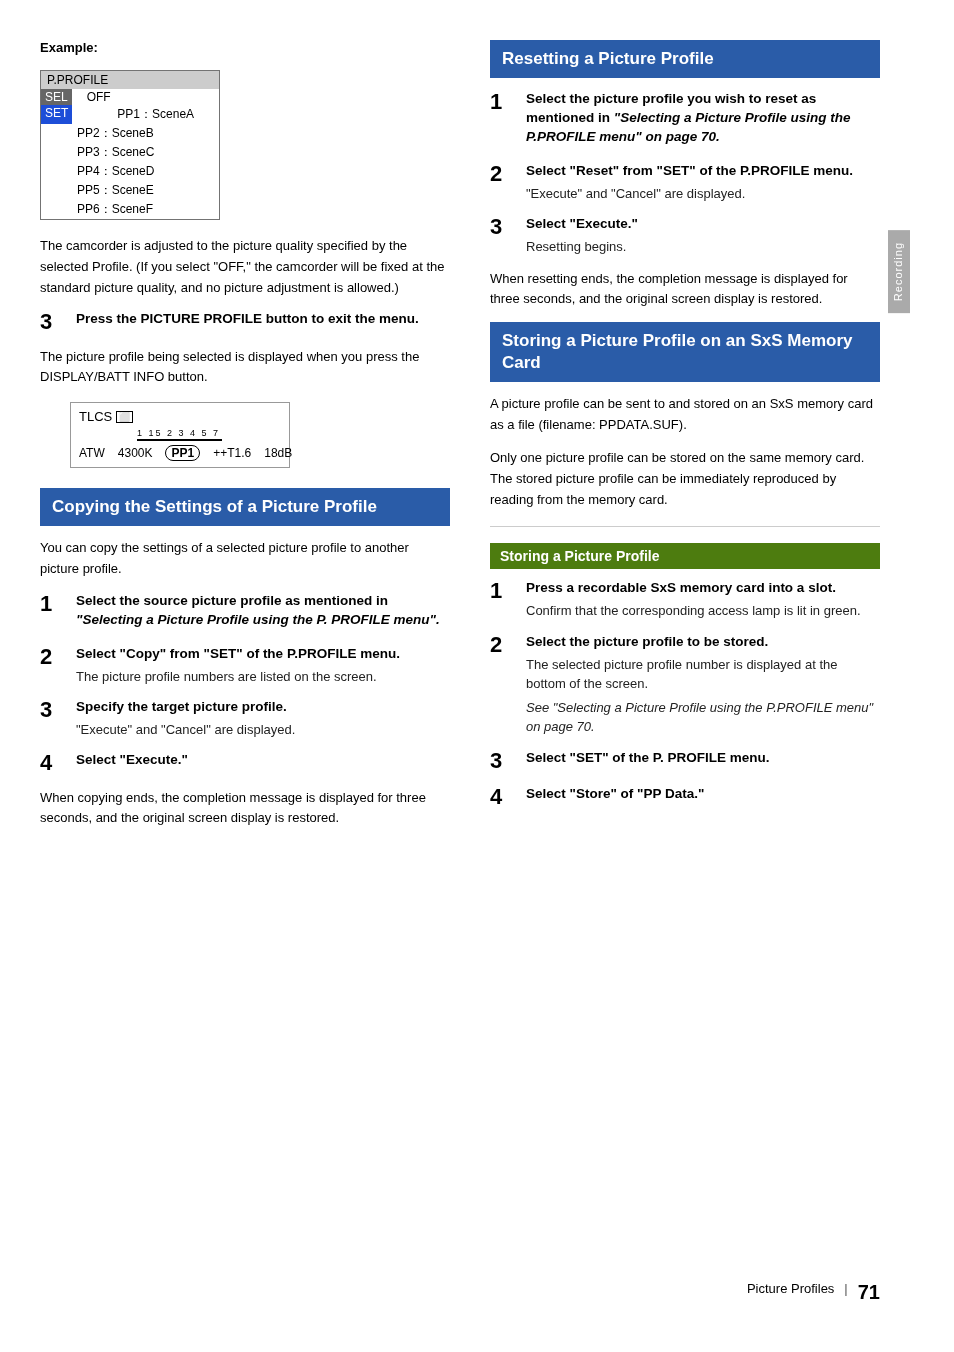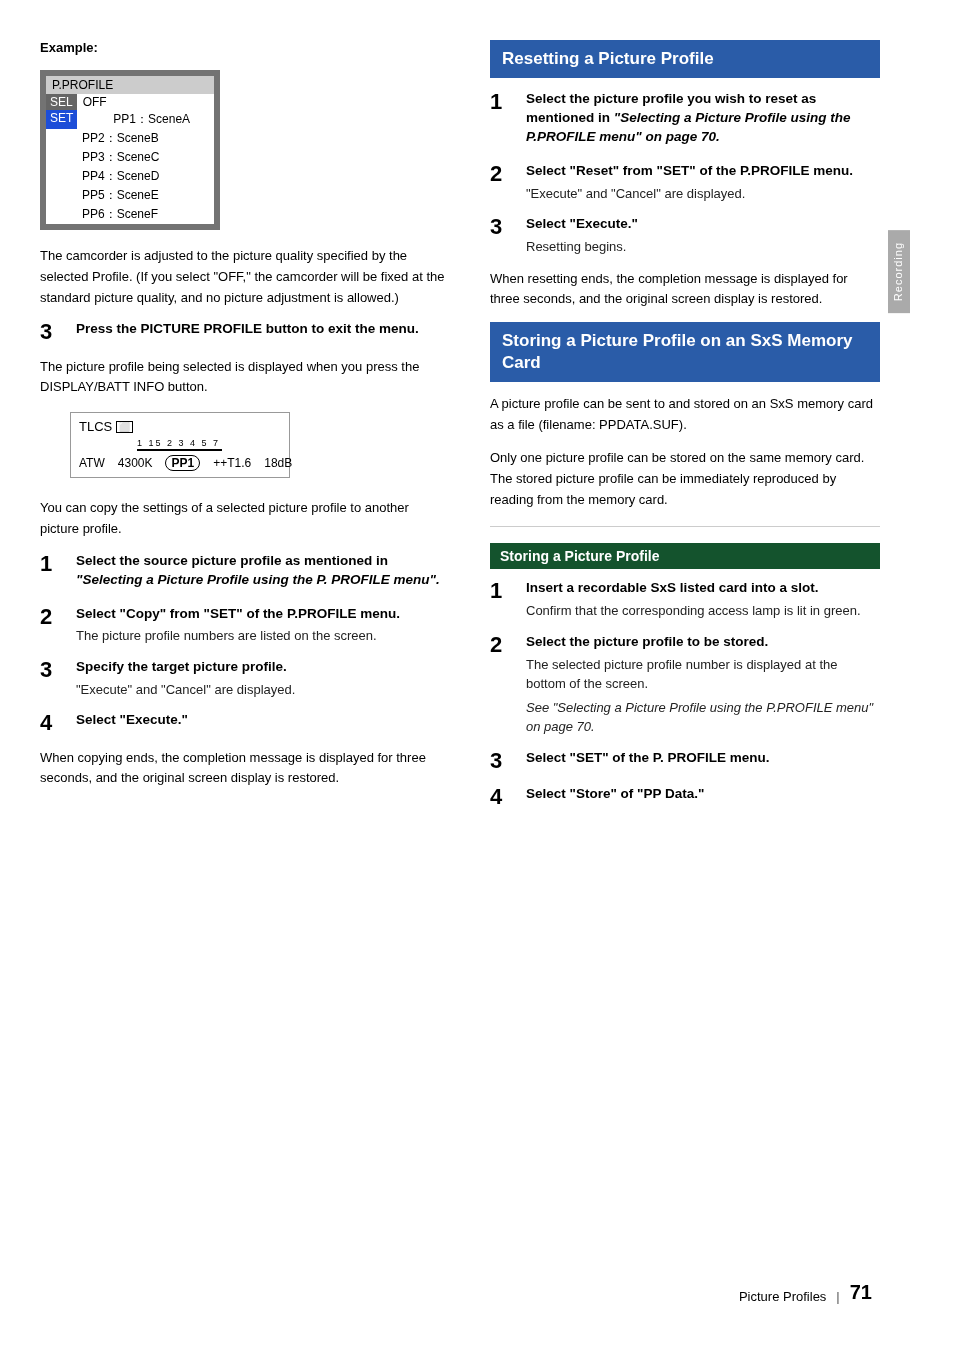--- a/index.html
+++ b/index.html
@@ -45,33 +45,34 @@
       letter-spacing: 1px;
     }
 
     
     .example-label {
       font-weight: bold;
       font-size: 13px;
       margin-bottom: 6px;
     }
     .profile-table {
-      border: 6px solid #737373;
+      border: 1px solid #737373;
       width: 180px;
       font-size: 12px;
       margin-bottom: 16px;
       margin-top: 15px;
     }
     .profile-table-header {
       background: #ccc;
       padding: 2px 6px;
       font-size: 12px;
     }
     .profile-row {
       display: flex;
+      gap: 9px;
     }
     .profile-sel {
       background: #666;
       color: #fff;
       padding: 1px 4px;
       font-size: 12px;
       min-width: 30px;
     }
     .profile-set {
       background: #1d4ed8;
@@ -132,21 +133,21 @@
     .section-header {
       background: #2a5ca8;
       color: #fff;
       font-size: 17px;
       font-weight: bold;
       padding: 8px 12px;
       margin-bottom: 12px;
       line-height: 1.3;
     }
     .section-header-gray {
-      background: #14532d;
+      background: #4d7c0f;
       color: #fff;
       font-size: 14px;
       font-weight: bold;
       padding: 5px 10px;
       margin-bottom: 10px;
       margin-top: 14px;
     }
 
     
     .step {
@@ -190,23 +191,23 @@
     .divider {
       border: none;
       border-top: 1px solid #ccc;
       margin: 16px 0;
     }
 
     
     .footer {
       position: absolute;
       bottom: 18px;
-      right: 38px;
-      display: flex;
-      align-items: flex-end;
+      right: 30px;
+      display: flex;
+      align-items: flex-start;
       gap: 10px;
       font-size: 13px;
     }
     .footer-pipe {
       color: #555;
     }
     .page-num {
       font-size: 20px;
       font-weight: bold;
     }
@@ -267,20 +268,21 @@
       <div style="height:2px; background:#000; width:85px; margin-left:58px; margin-bottom:4px;"></div>
       <div class="tlcs-bottom">
         <span>ATW</span>
         <span>4300K</span>
         <span class="pp1-badge">PP1</span>
         <span>++T1.6</span>
         <span>18dB</span>
       </div>
     </div>
 
+    <div class="section-header">Copying the Settings of a Picture Profile</div>
 
     <p class="body-text">You can copy the settings of a selected picture profile to another picture profile.</p>
 
     <div class="step">
       <div class="step-num">1</div>
       <div class="step-content">
         <div class="step-title">Select the source picture profile as mentioned in <em>"Selecting a Picture Profile using the P. PROFILE menu".</em></div>
       </div>
     </div>
 
@@ -346,21 +348,21 @@
     <p class="body-text">A picture profile can be sent to and stored on an SxS memory card as a file (filename: PPDATA.SUF).</p>
     <p class="body-text">Only one picture profile can be stored on the same memory card. The stored picture profile can be immediately reproduced by reading from the memory card.</p>
 
     <hr class="divider">
 
     <div class="section-header-gray">Storing a Picture Profile</div>
 
     <div class="step">
       <div class="step-num">1</div>
       <div class="step-content">
-        <div class="step-title">Insert a recordable SxS listed card into a slot.</div>
+        <div class="step-title">Press a recordable SxS memory card into a slot.</div>
         <div class="step-desc">Confirm that the corresponding access lamp is lit in green.</div>
       </div>
     </div>
 
     <div class="step">
       <div class="step-num">2</div>
       <div class="step-content">
         <div class="step-title">Select the picture profile to be stored.</div>
         <div class="step-desc">The selected picture profile number is displayed at the bottom of the screen.</div>
         <div class="step-desc" style="font-style:italic; margin-top:4px;">See "Selecting a Picture Profile using the P.PROFILE menu" on page 70.</div>

